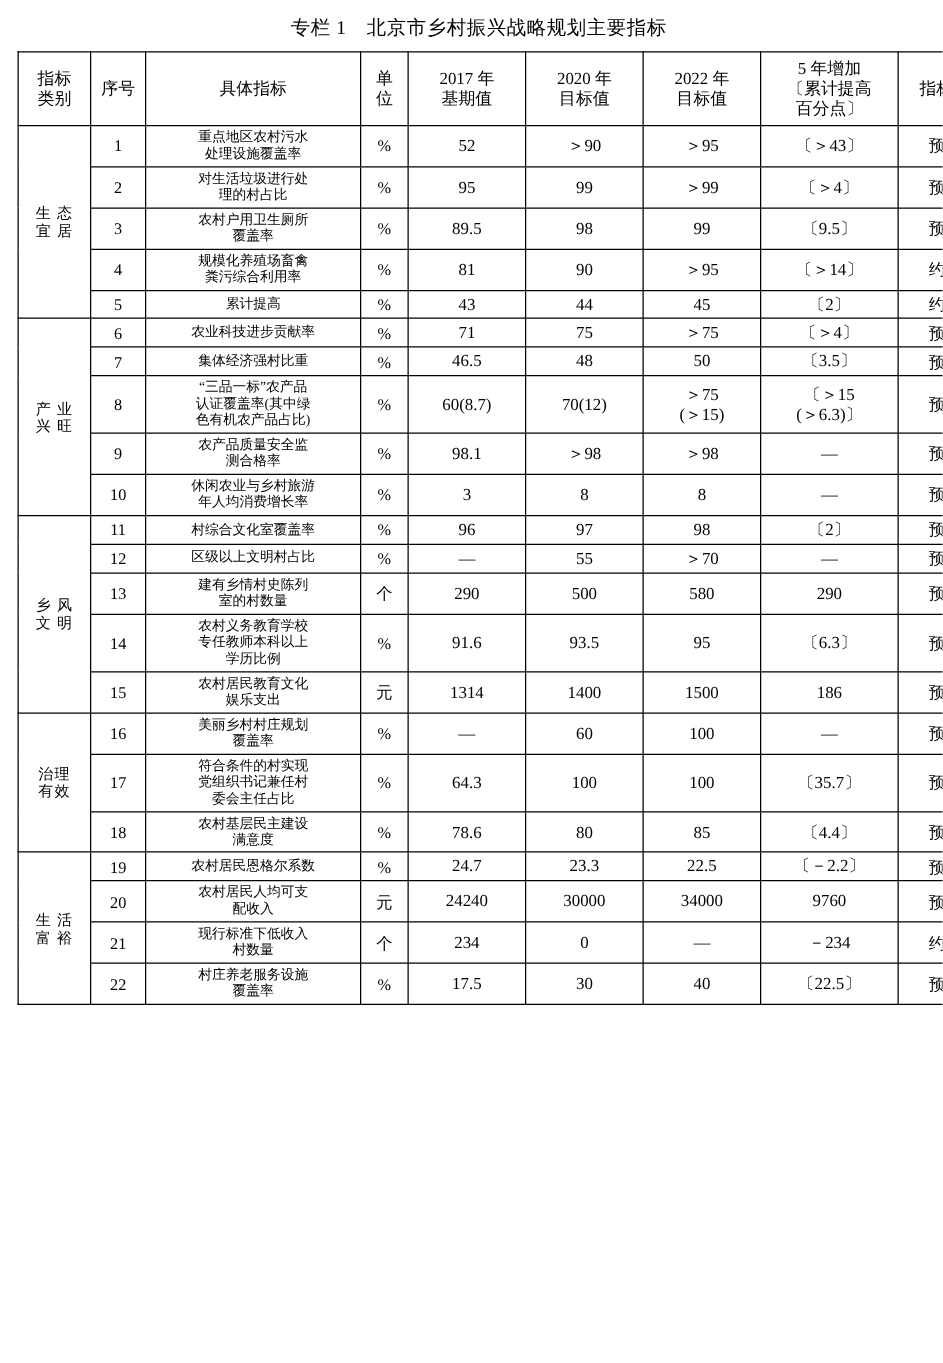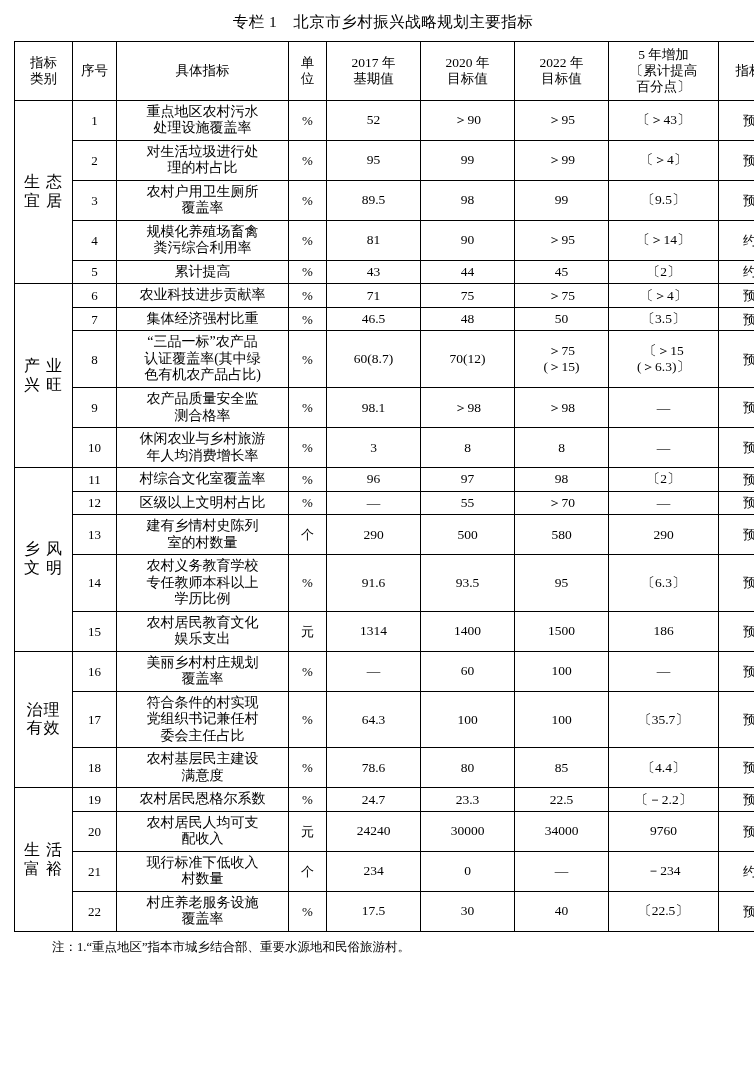--- a/index.html
+++ b/index.html
@@ -55,27 +55,27 @@
   col.c-no { width: 44px; }
   col.c-name { width: 172px; }
   col.c-unit { width: 38px; }
   col.c-2017 { width: 94px; }
   col.c-2020 { width: 94px; }
   col.c-2022 { width: 94px; }
   col.c-5y { width: 110px; }
   col.c-attr { width: 88px; }
 
   .cat-cell {
-    font-size: 16px;
+    font-size: 12px;
     letter-spacing: 1px;
     line-height: 1.5;
   }
   .cat-cell span { display: block; }
   .name-cell {
-    font-size: 14px;
+    font-size: 11px;
     line-height: 1.25;
     padding-left: 4px;
     padding-right: 4px;
   }
   .unit-cell { font-size: 13px; }
   .val-cell { font-size: 13.5px; }
   .attr-cell { font-size: 13px; }
   .hdr-2line span { display: block; }
   .thickrow td { border-top: 1.6px solid #000; }
   .notes {
@@ -444,16 +444,15 @@
           <td class="val-cell">17.5</td>
           <td class="val-cell">30</td>
           <td class="val-cell">40</td>
           <td class="val-cell">〔22.5〕</td>
           <td class="attr-cell">预期性</td>
         </tr>
       </tbody>
   </table>
 
   <div class="notes">
-    <div><span>注：</span><span>1.“重点地区”指本市城乡结合部、重要水源地和民俗旅游村。</span></div>
   </div>
 
 </div>
 
 </body></html>

